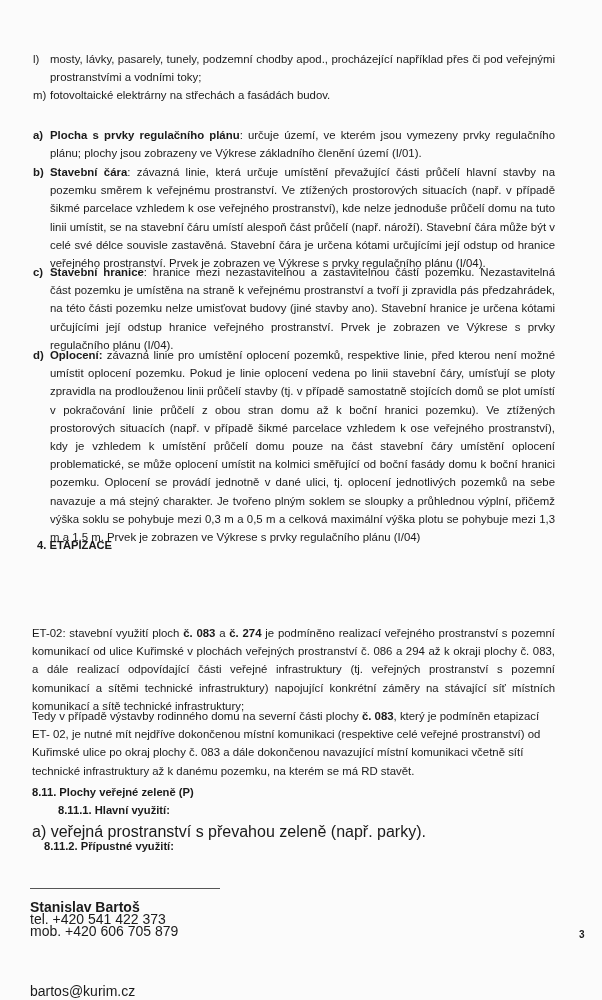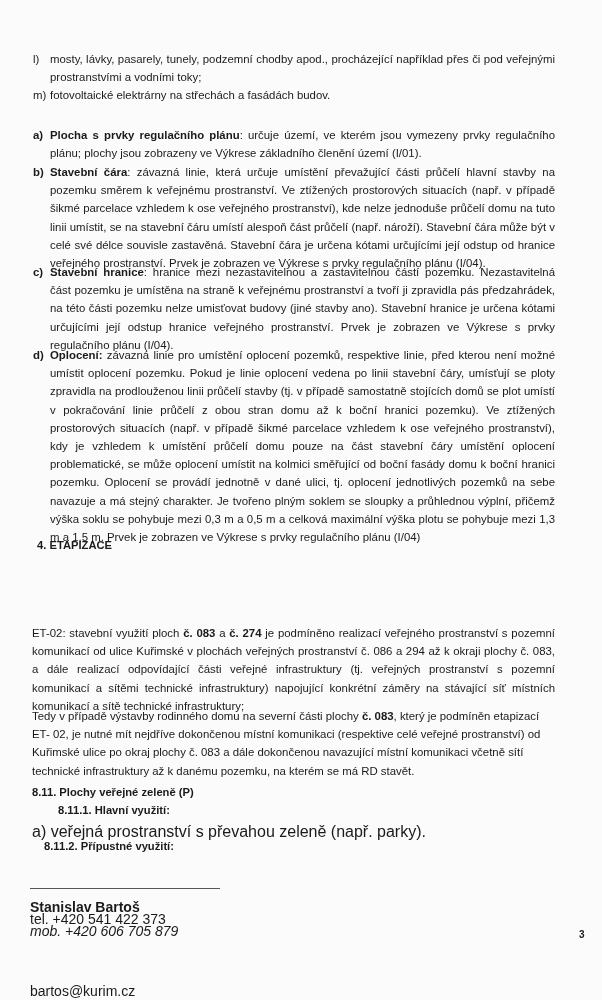--- a/index.html
+++ b/index.html
@@ -78,17 +78,17 @@
   </div>
 
   <div class="heading" style="top:786px; font-size:11.2px;">8.11. Plochy veřejné zeleně (P)</div>
   <div class="heading" style="top:804px; font-size:11.2px;margin-left:26px;">8.11.1. Hlavní využití:</div>
   <div class="para" style="top:823px; font-size:16px;">a) veřejná prostranství s převahou zeleně (např. parky).</div>
   <div class="heading" style="top:840px; font-size:11.2px;padding-left:12px;">8.11.2. Přípustné využití:</div>
 
   <div class="rule"></div>
   <div class="sig b" style="top:901px;">Stanislav Bartoš</div>
   <div class="sig" style="top:913px;">tel. +420 541 422 373</div>
-  <div class="sig" style="top:925px;font-style:italic;">mob. +420 606 705 879</div>
+  <div class="sig" style="top:925px;">mob. +420 606 705 879</div>
   <div class="sig" style="top:937px;margin-top:48px;">bartos@kurim.cz</div>
   <div class="pnum">3</div>
 
 </div>
 
 </body></html>

